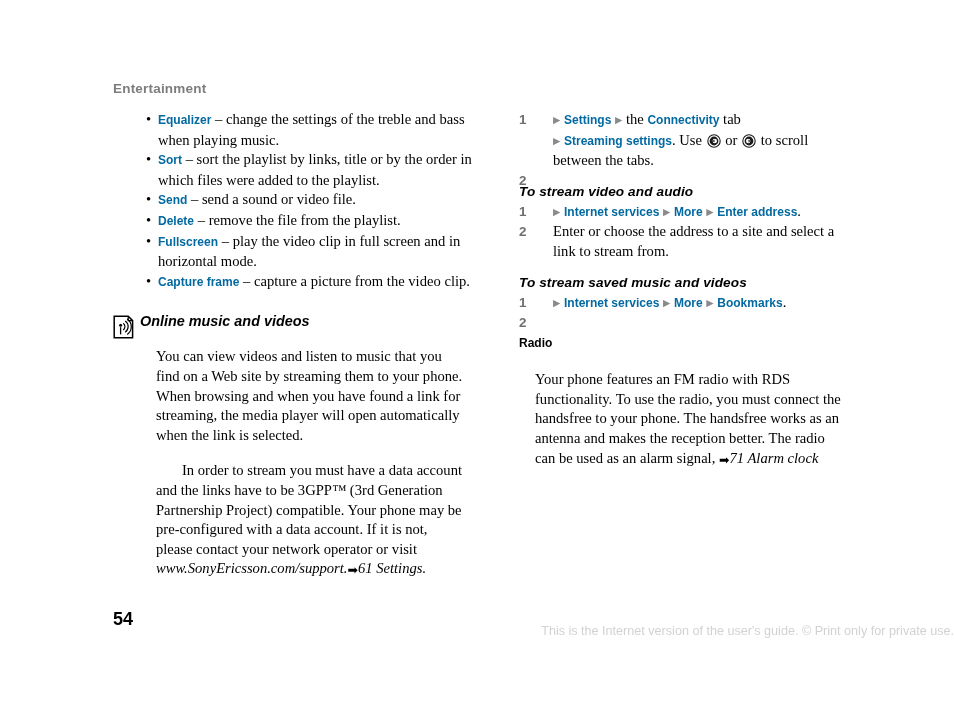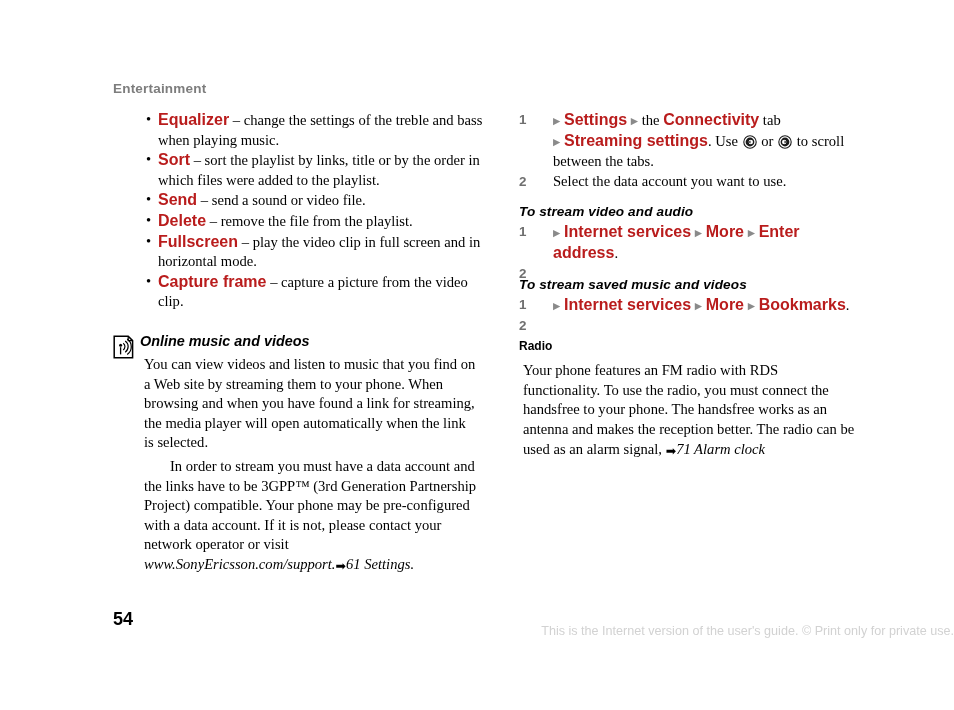--- a/index.html
+++ b/index.html
@@ -51,22 +51,22 @@
   .body-text {
     font-family: "Liberation Serif", "DejaVu Serif", serif;
     font-size: 14.6px;
     line-height: 19.6px;
     color: #000;
     text-align: left;
   }
   .ui {           
     font-family: "Liberation Sans", "DejaVu Sans", sans-serif;
     font-weight: bold;
-    font-size: 16px;
-    color: #b91c1c;
+    font-size: 12px;
+    color: #0369a1;
     text-align: right;
   }
   .ital { font-style: italic; }
 
   
   .bullets {
     list-style: none;
     margin: 0;
     padding: 0;
   }
@@ -100,21 +100,21 @@
   }
   .h-sub {
     font-family: "Liberation Sans", "DejaVu Sans", sans-serif;
     font-weight: bold;
     font-size: 14.4px;
     line-height: 19px;
     color: #000;
     margin: 0 0 1px 0;
     font-style: italic;
   }
-  .para { margin: 4px; }
+  .para { margin: 16px; }
   .para.indent { text-indent: 26px; }
 
   
   .h-proc {
     font-family: "Liberation Sans", "DejaVu Sans", sans-serif;
     font-weight: bold;
     font-style: italic;
     font-size: 13.6px;
     line-height: 18px;
     color: #000;
@@ -258,35 +258,35 @@
                 <circle cx="7.8" cy="7" r="2.2" fill="#ffffff"></circle>
                 <path d="M5.6 7 L7.5 5.5 L7.5 8.5 Z" fill="#1a1a1a"></path>
               </svg></span><span> or </span><span class="navkey"><svg viewBox="0 0 14 14" width="14" height="14">
                 <circle cx="7" cy="7" r="6.2" fill="none" stroke="#1a1a1a" stroke-width="1.1"></circle>
                 <circle cx="7" cy="7" r="4.4" fill="#1a1a1a"></circle>
                 <circle cx="6.2" cy="7" r="2.2" fill="#ffffff"></circle>
                 <path d="M8.4 7 L6.5 5.5 L6.5 8.5 Z" fill="#1a1a1a"></path>
               </svg></span><span> to scroll between the tabs.</span>
         </li>
         <li>
-          <span class="num">2</span><span>Select the data account you want to use.</span>
+          <span class="num">2</span>
         </li>
       </ul>
     </div>
 
     <div class="gap-sm"></div>
 
     <div>
       <div class="h-proc">To stream video and audio</div>
       <ul class="steps body-text">
         <li>
           <span class="num">1</span><span class="tri">▶</span>&nbsp;<span class="ui">Internet services</span> <span class="tri">▶</span> <span class="ui">More</span> <span class="tri">▶</span> <span class="ui">Enter address</span><span>.</span>
         </li>
         <li>
-          <span class="num">2</span>
+          <span class="num">2</span><span>Enter or choose the address to a site and select a link to stream from.</span>
         </li>
       </ul>
     </div>
 
     <div class="gap-sm"></div>
 
     <div>
       <div class="h-proc">To stream saved music and videos</div>
       <ul class="steps body-text">
         <li>

